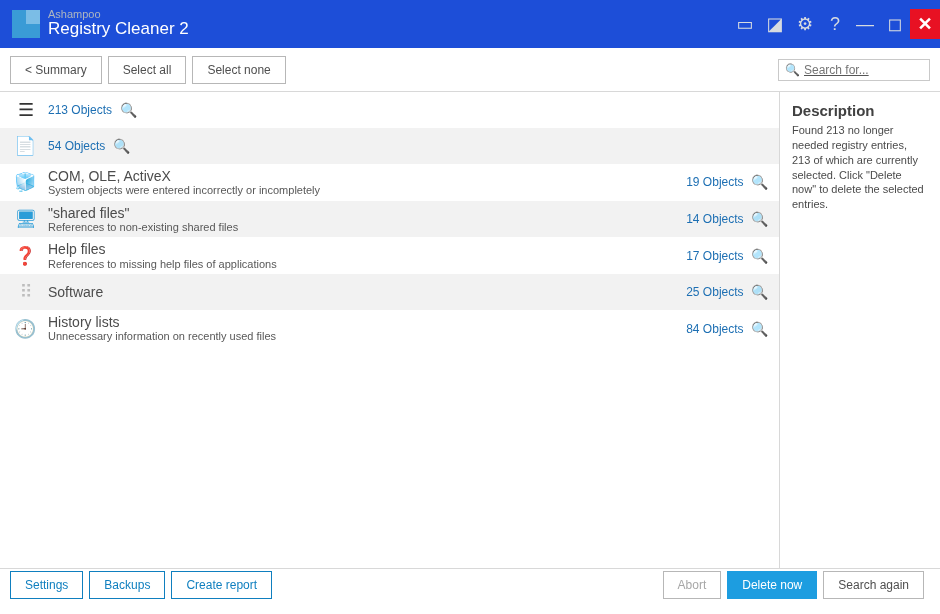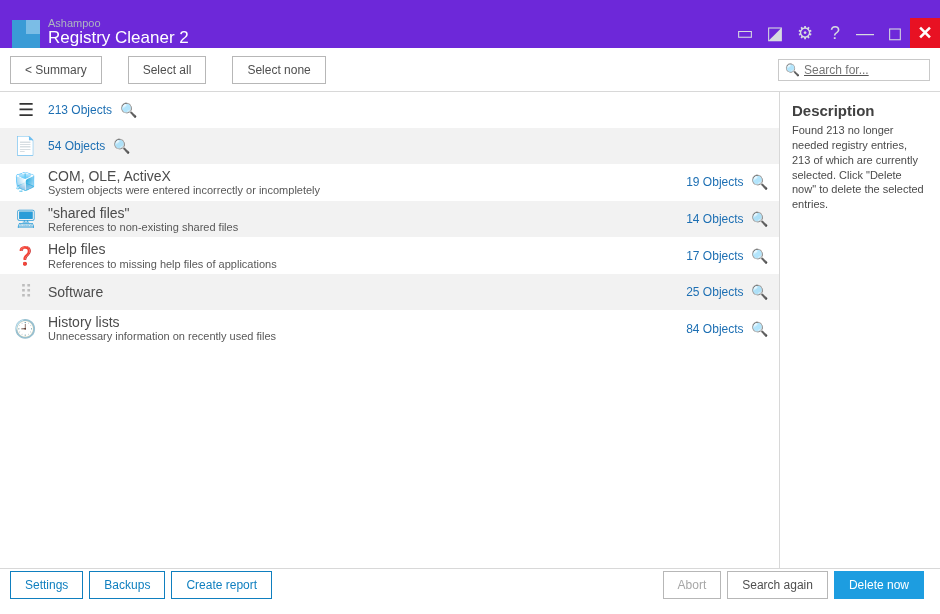--- a/index.html
+++ b/index.html
@@ -1,28 +1,28 @@
 <!DOCTYPE html>
 <html><head>
 <meta charset="utf-8">
 <style>
 * { box-sizing: border-box; margin: 0; padding: 0; font-family: "Segoe UI", Tahoma, sans-serif; }
 html, body { width: 940px; height: 614px; overflow: hidden; background: #fff; }
 
-.titlebar { height: 48px; background: #6d28d9; display: flex; align-items: flex-end; padding: 0 0 0 12px; color: #fff; }
+.titlebar { height: 48px; background: #1d4ed8; display: flex; align-items: center; padding: 0 0 0 12px; color: #fff; }
 .titlebar .logo { width: 28px; height: 28px; display: flex; flex-wrap: wrap; margin-right: 8px; }
 .titlebar .logo span { width: 14px; height: 14px; background: #3a9bd6; display: block; }
 .titlebar .logo span:nth-child(2) { background: #7bbde6; }
 .titlebar .brand { font-size: 11px; color: #aeb6c0; line-height: 1; }
 .titlebar .prod { font-size: 17px; color: #fff; line-height: 1.1; }
 .titlebar .spacer { flex: 1; }
 .titlebar .tbtn { width: 30px; height: 30px; display: flex; align-items: center; justify-content: center; font-size: 18px; color: #d7dbe0; cursor: pointer; }
 .titlebar .close { background: #e81123; color: #fff; width: 30px; height: 30px; font-weight: bold; }
 
-.topbar { height: 44px; border-bottom: 1px solid #d8d8d8; display: flex; align-items: center; padding: 4px 10px; gap: 20px; }
+.topbar { height: 44px; border-bottom: 1px solid #d8d8d8; display: flex; align-items: center; padding: 4px 10px; }
 .btn { border: 1px solid #b7b7b7; background: #fff; color: #4f4f4f; font-size: 12px; padding: 6px 14px; cursor: pointer; margin-right: 6px; }
 .btn-blue-outline { border-color: #0f7fbf; color: #0f7fbf; }
 .btn-primary { background: #1d9de0; color: #fff; border-color: #1d9de0; }
 .btn-disabled { color: #a7a7a7; }
 .topbar .spacer { flex: 1; }
 .search { display: flex; align-items: center; border: 1px solid #c9c9c9; padding: 3px 6px; width: 152px; font-size: 12px; color: #888; }
 .search input { border: none; outline: none; font-size: 12px; color: #555; width: 100%; text-decoration: underline; }
 
 .content { display: flex; height: calc(614px - 48px - 44px - 46px); }
 .list { flex: 1; overflow-y: auto; border-right: 1px solid #d8d8d8; }
@@ -139,15 +139,15 @@
     <p>Found 213 no longer needed registry entries, 213 of which are currently selected. Click "Delete now" to delete the selected entries.</p>
   </div>
 </div>
 
 <div class="footer">
   <button class="btn btn-blue-outline">Settings</button>
   <button class="btn btn-blue-outline">Backups</button>
   <button class="btn btn-blue-outline">Create report</button>
   <div class="spacer"></div>
   <button class="btn btn-disabled">Abort</button>
+  <button class="btn btn-primary">Delete now</button>
   <button class="btn">Search again</button>
-  <button class="btn btn-primary">Delete now</button>
 </div>
 
 </body></html>

